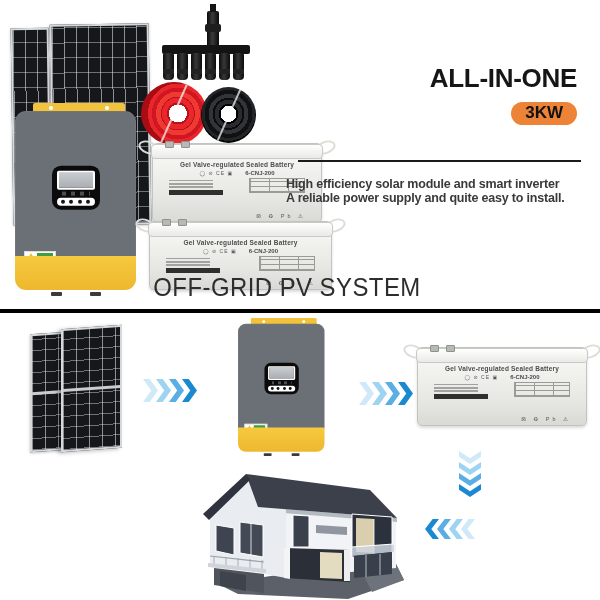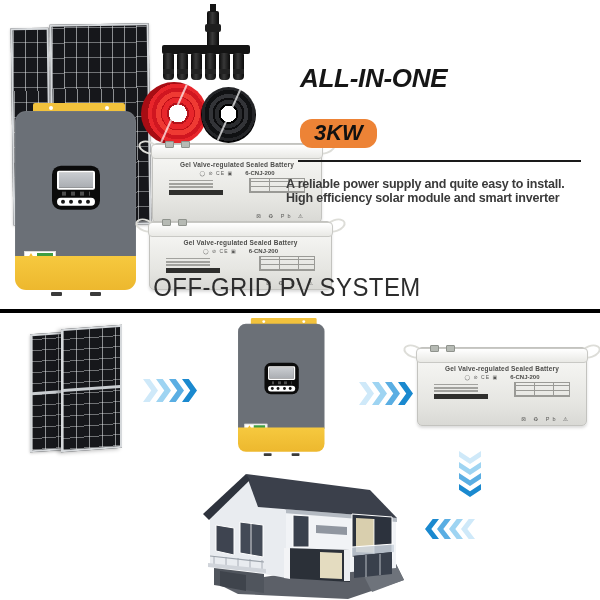--- a/index.html
+++ b/index.html
@@ -81,24 +81,24 @@
   .bat-model{font-size:6px;font-weight:bold;color:#4a4a48;}
   .bat-cols{display:flex;justify-content:space-between;padding:2px 16px 0;}
   .bat-lines i{display:block;width:44px;height:1.5px;background:#a2a29e;margin-top:1.8px;}
   .bat-lines b{display:block;width:54px;height:5px;background:#2f2f2d;margin-top:2.5px;}
   .bat-table{width:56px;height:15px;border:1px solid #9a9a96;box-sizing:border-box;
     background:repeating-linear-gradient(90deg,#9a9a96 0 1px,transparent 1px 19px),
                repeating-linear-gradient(0deg,#9a9a96 0 1px,transparent 1px 5px);}
   .bat-safety{position:absolute;right:15px;bottom:3px;font-size:5.5px;letter-spacing:3px;color:#5a5a58;}
 
   
-  .headings{position:absolute;left:300px;top:64px;width:277px;text-align:left;font-style:italic;}
+  .headings{position:absolute;left:300px;top:64px;width:277px;text-align:right;}
   .headings h1{margin:0;font-size:26px;line-height:29px;font-weight:bold;color:#161616;letter-spacing:-.3px;}
-  .badge{display:inline-block;margin-top:26px;padding:1px 14px 2px;background:#ED8336;border-radius:12px;
-    font-size:22px;font-weight:bold;color:#111;}
+  .badge{display:inline-block;margin-top:9px;padding:1px 14px 2px;background:#ED8336;border-radius:12px;
+    font-size:17px;font-weight:bold;color:#111;}
   .badge-line{position:absolute;left:298px;top:160px;width:283px;height:2px;background:#1a1a1a;}
   .desc{position:absolute;left:286px;top:178px;width:300px;font-size:12.5px;line-height:13.5px;
     font-weight:bold;color:#3a3a3a;letter-spacing:-.2px;}
   .section-title{position:absolute;left:287px;top:272px;transform:translateX(-50%) scaleX(.92);
     font-size:26px;line-height:30px;color:#2d2d2d;letter-spacing:.5px;white-space:nowrap;z-index:5;}
   .divider{position:absolute;left:0;top:309px;width:600px;height:4px;background:#000;}
 
   
   .chevrons{position:absolute;display:flex;}
   .chevrons .chev{width:15px;height:23px;margin-left:-2px;
@@ -219,22 +219,22 @@
     </div>
     <div class="bat-safety">⊠ ♻ Pb ⚠</div>
   </div>
 
   <div class="headings">
     <h1>ALL-IN-ONE</h1>
     <div class="badge">3KW</div>
   </div>
   <div class="badge-line"></div>
   <div class="desc">
+    <div>High efficiency solar module and smart inverter</div>
     <div>A reliable power supply and quite easy to install.</div>
-    <div>High efficiency solar module and smart inverter</div>
   </div>
 
   <div class="section-title">OFF-GRID PV SYSTEM</div>
   <div class="divider"></div>
 
   <div class="bpanel bp1"></div>
   <div class="bpanel bp2"></div>
 
   <div class="chevrons right g1">
     <div class="chev"></div>

